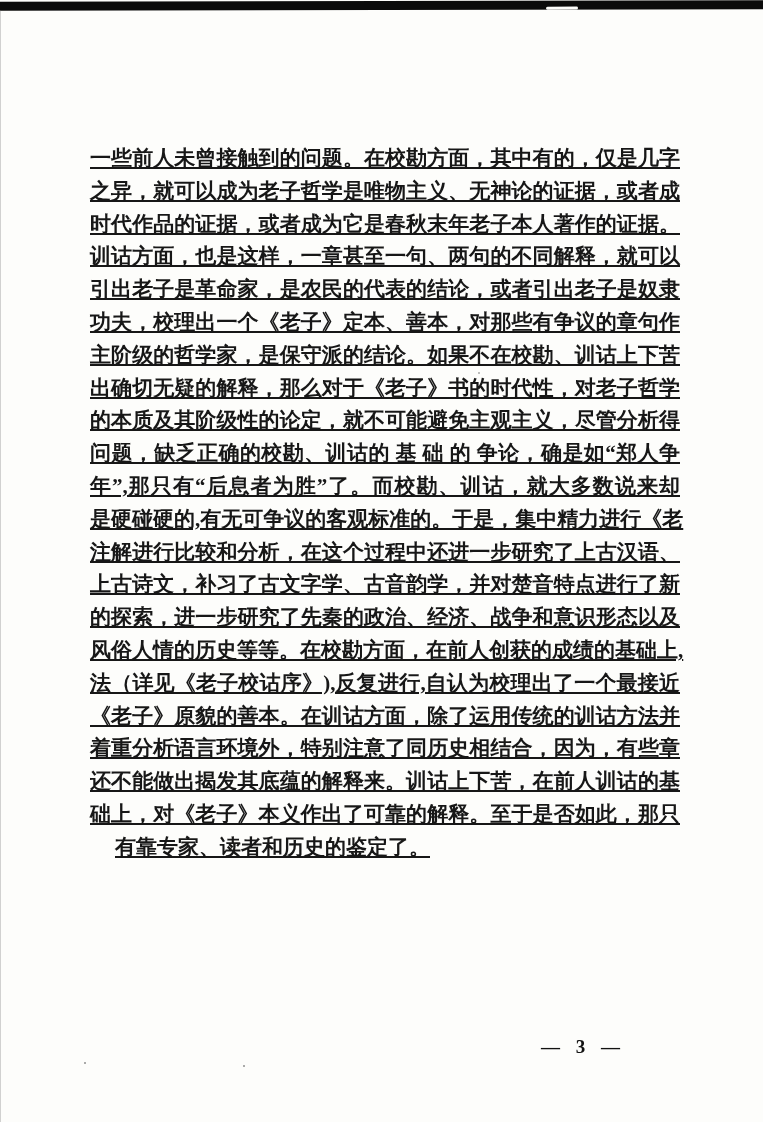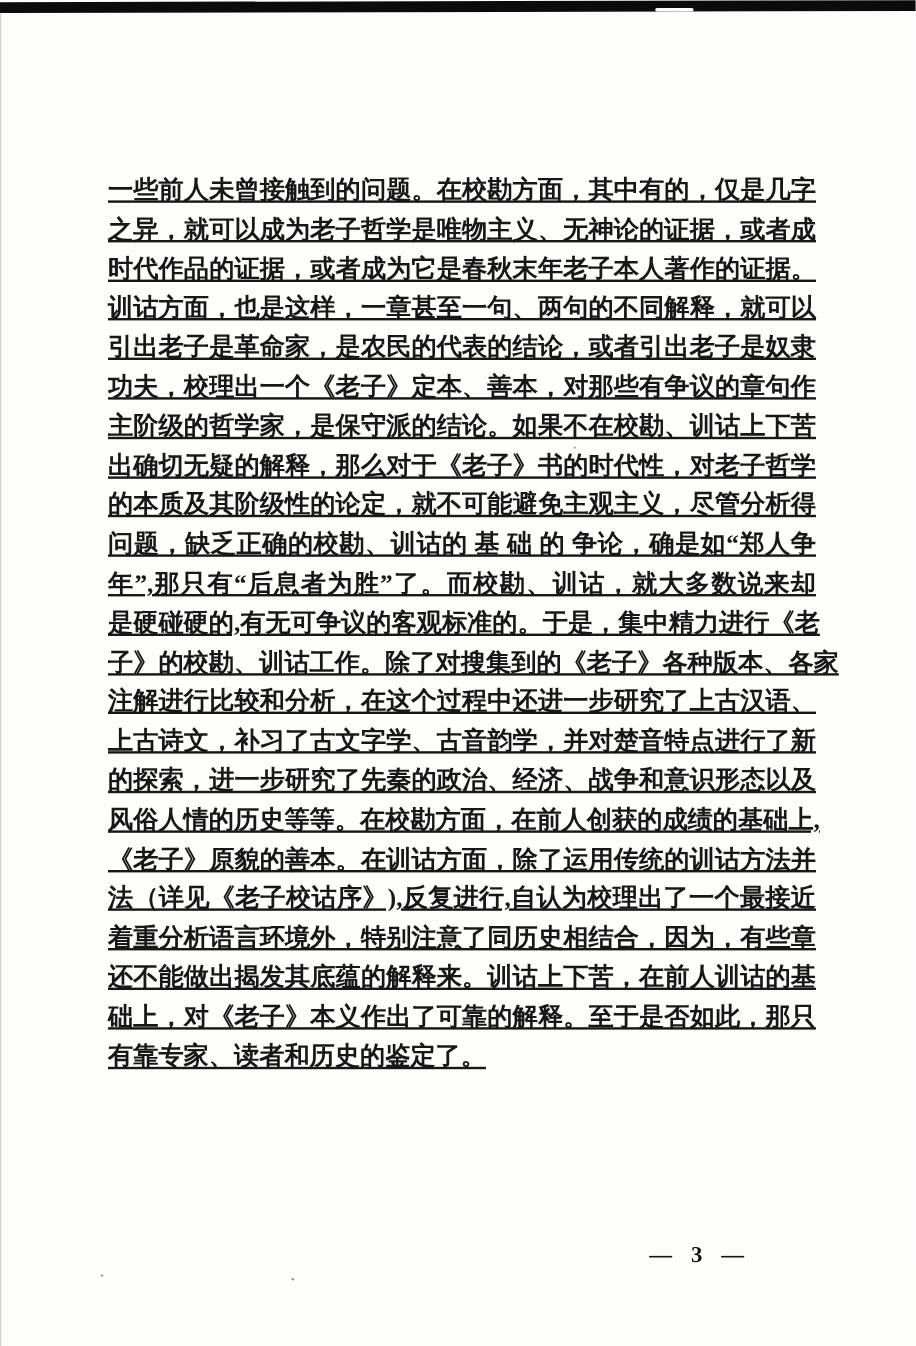--- a/index.html
+++ b/index.html
@@ -65,20 +65,21 @@
     text-align: justify;
     text-align-last: justify;
     text-justify: inter-character;
     white-space: nowrap;
     overflow: visible;
     text-decoration: underline;
   }
   .line.short {
     text-align: center;
     text-align-last: left;
+    margin-left: 25px;
   }
   .page-no {
     position: absolute;
     left: 541px;
     top: 1036px;
     width: 100px;
     font-size: 19px;
     font-weight: bold;
     color: #121212;
     letter-spacing: 1px;
@@ -108,27 +109,26 @@
     <div class="line">时代作品的证据，或者成为它是春秋末年老子本人著作的证据。</div>
     <div class="line">训诂方面，也是这样，一章甚至一句、两句的不同解释，就可以</div>
     <div class="line">引出老子是革命家，是农民的代表的结论，或者引出老子是奴隶</div>
     <div class="line">功夫，校理出一个《老子》定本、善本，对那些有争议的章句作</div>
     <div class="line">主阶级的哲学家，是保守派的结论。如果不在校勘、训诂上下苦</div>
     <div class="line">出确切无疑的解释，那么对于《老子》书的时代性，对老子哲学</div>
     <div class="line">的本质及其阶级性的论定，就不可能避免主观主义，尽管分析得</div>
     <div class="line">问题，缺乏正确的校勘、训诂的 基 础 的 争论，确是如“郑人争</div>
     <div class="line">年”,那只有“后息者为胜”了。而校勘、训诂，就大多数说来却</div>
     <div class="line">是硬碰硬的,有无可争议的客观标准的。于是，集中精力进行《老</div>
-    <div class="line">子》的校勘、训诂工作。除了对搜集到的《老子》各种版本、各家</div>
     <div class="line">注解进行比较和分析，在这个过程中还进一步研究了上古汉语、</div>
     <div class="line">上古诗文，补习了古文字学、古音韵学，并对楚音特点进行了新</div>
     <div class="line">的探索，进一步研究了先秦的政治、经济、战争和意识形态以及</div>
     <div class="line">风俗人情的历史等等。在校勘方面，在前人创获的成绩的基础上,</div>
+    <div class="line">法（详见《老子校诂序》),反复进行,自认为校理出了一个最接近</div>
     <div class="line">《老子》原貌的善本。在训诂方面，除了运用传统的训诂方法并</div>
-    <div class="line">法（详见《老子校诂序》),反复进行,自认为校理出了一个最接近</div>
     <div class="line">着重分析语言环境外，特别注意了同历史相结合，因为，有些章</div>
     <div class="line">还不能做出揭发其底蕴的解释来。训诂上下苦，在前人训诂的基</div>
     <div class="line">础上，对《老子》本义作出了可靠的解释。至于是否如此，那只</div>
     <div class="line short">有靠专家、读者和历史的鉴定了。</div>
   </div>
 
   <div class="page-no">— 3 —</div>
 
   <div class="speck s1"></div>
   <div class="speck s2"></div>

